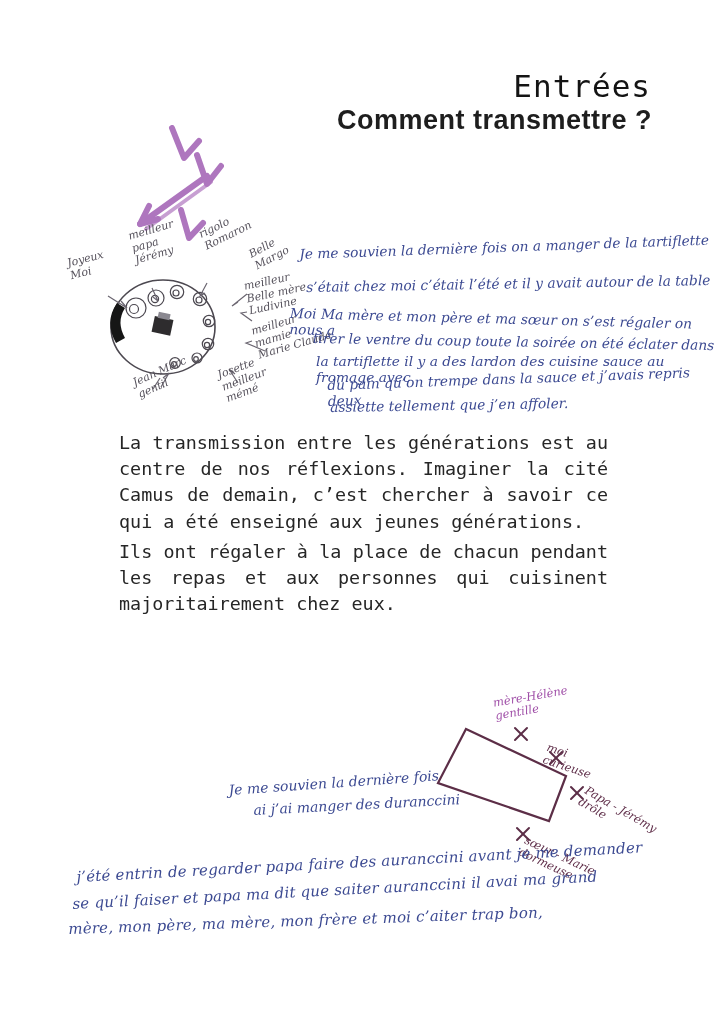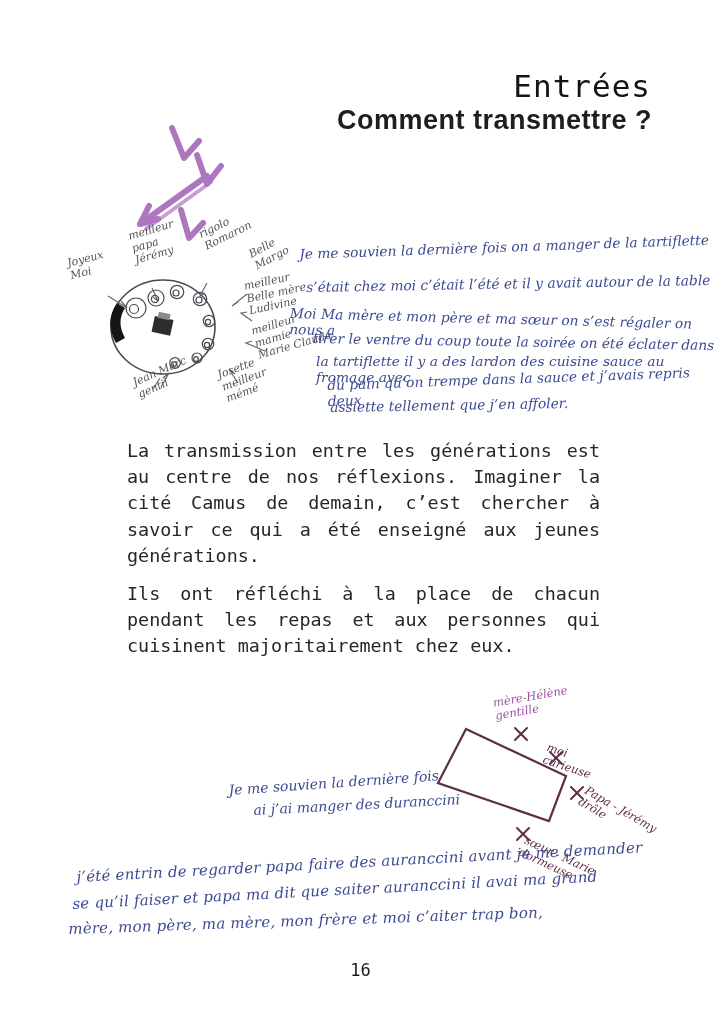--- a/index.html
+++ b/index.html
@@ -17,21 +17,21 @@
     position:absolute; top:105px; right:69px;
     font-family:"Liberation Sans",sans-serif; font-weight:700;
     font-size:27px; color:#1e1e1e; letter-spacing:0.5px;margin-left:48px;
   }
   .typed {
     position:absolute; left:115px; top:426px; width:497px;
     font-family:"DejaVu Sans Mono","Liberation Mono",monospace;
     font-size:18.4px; line-height:26.2px; color:#262626;
     text-align:justify;
   }
-  .typed p { margin:12px; }
+  .typed p { margin:4px; }
   .hw {
     position:absolute;
     font-family:"DejaVu Serif","Liberation Serif",serif;
     font-style:italic; white-space:pre-line; transform-origin:left top;
   }
   .hw-blue   { color:#3c4a92; }
   .hw-pencil { color:#56525c; }
   .hw-maroon { color:#5f2e49; }
   .hw-purple { color:#a050a8; }
   .note-size   { font-size:14px; }
@@ -147,34 +147,33 @@
   <span class="hw hw-blue body-size" style="left:299px;top:246px;transform:rotate(-2deg);">Je me souvien la dernière fois on a manger de la tartiflette</span>
   <span class="hw hw-blue body-size" style="left:306px;top:279px;transform:rotate(-1deg);">s’était chez moi c’était l’été et il y avait autour de la table</span>
   <span class="hw hw-blue body-size" style="left:290px;top:305px;transform:rotate(1.5deg);">Moi Ma mère et mon père et ma sœur on s’est régaler on nous a</span>
   <span class="hw hw-blue body-size" style="left:313px;top:330px;transform:rotate(1deg);">tirer le ventre du coup toute la soirée on été éclater dans</span>
   <span class="hw hw-blue body-size" style="left:316px;top:353px;">la tartiflette il y a des lardon des cuisine sauce au fromage avec</span>
   <span class="hw hw-blue body-size" style="left:327px;top:377px;transform:rotate(-2deg);">du pain qu’on trempe dans la sauce et j’avais repris deux</span>
   <span class="hw hw-blue body-size" style="left:330px;top:399px;transform:rotate(-1deg);">assiette tellement que j’en affoler.</span>
 
   <div class="typed">
     <p>La transmission entre les générations est au centre de nos réflexions. Imaginer la cité Camus de demain, c’est chercher à savoir ce qui a été enseigné aux jeunes générations.</p>
-    <p>Ils ont réfléchi à la place de chacun pendant les repas et aux personnes qui cuisinent majoritairement chez eux.</p>
+    <p>Ils ont régaler à la place de chacun pendant les repas et aux personnes qui cuisinent majoritairement chez eux.</p>
   </div>
 
   <span class="hw hw-purple rlabel-size" style="left:492px;top:697px;transform:rotate(-10deg);">mère-Hélène
 gentille</span>
   <span class="hw hw-maroon rlabel-size" style="left:549px;top:741px;transform:rotate(18deg);">moi
 curieuse</span>
   <span class="hw hw-maroon rlabel-size" style="left:589px;top:784px;transform:rotate(30deg);">Papa - Jérémy
 drôle</span>
   <span class="hw hw-maroon rlabel-size" style="left:528px;top:834px;transform:rotate(25deg);">sœur - Marie
 dormeuse</span>
 
   <span class="hw hw-blue note-size" style="left:228px;top:782px;transform:rotate(-4deg);">Je me souvien la dernière fois</span>
   <span class="hw hw-blue note-size" style="left:253px;top:802px;transform:rotate(-3deg);">ai j’ai manger des duranccini</span>
 
   <span class="hw hw-blue bottom-size" style="left:76px;top:868px;transform:rotate(-3deg);">j’été entrin de regarder papa faire des auranccini avant je me demander</span>
   <span class="hw hw-blue bottom-size" style="left:72px;top:895px;transform:rotate(-3deg);">se qu’il faiser et papa ma dit que saiter auranccini il avai ma grand</span>
   <span class="hw hw-blue bottom-size" style="left:68px;top:920px;transform:rotate(-2deg);">mère, mon père, ma mère, mon frère et moi c’aiter trap bon,</span>
 
-  <div class="pagenum">16</div>
 
 </div>
 
 </body></html>

